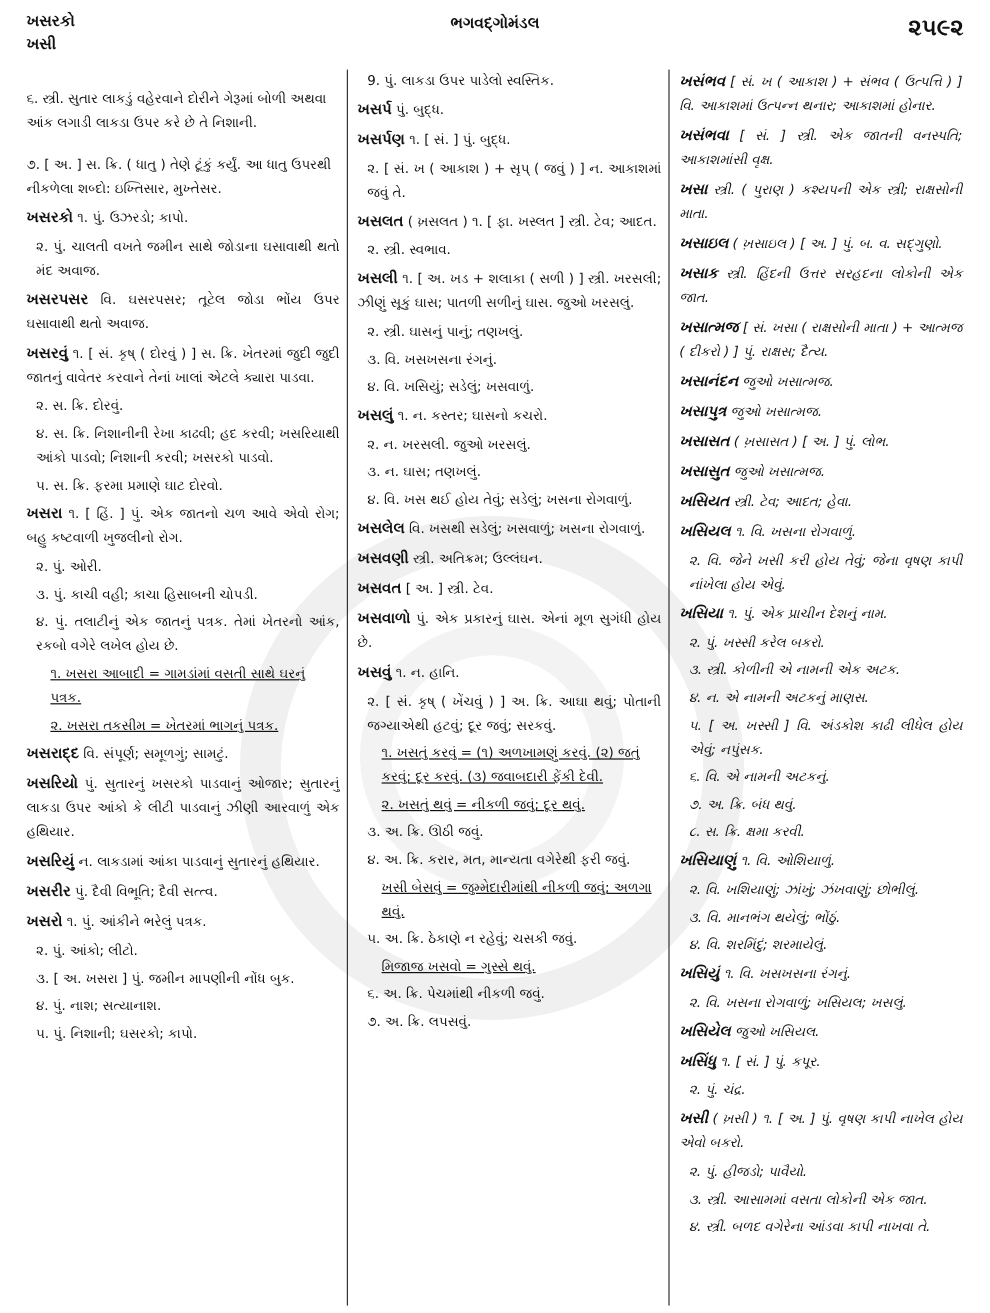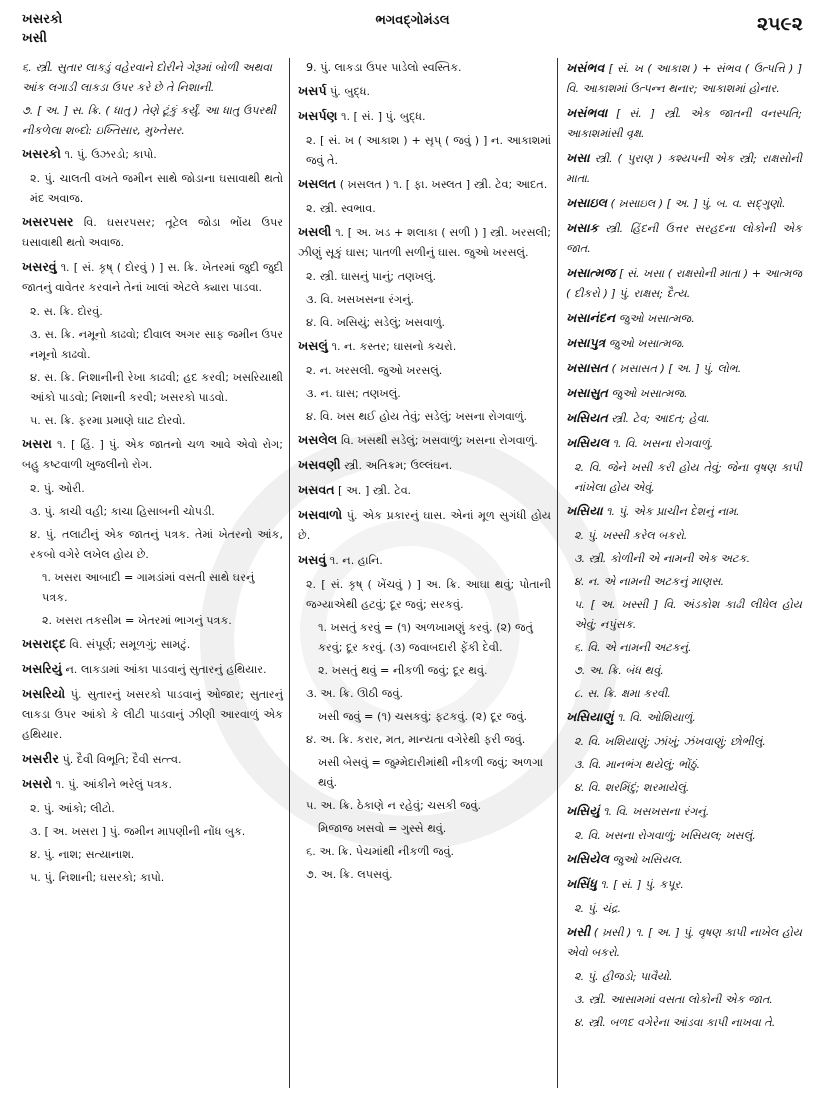--- a/index.html
+++ b/index.html
@@ -24,22 +24,22 @@
     border-radius: 50%; border: 26px solid #f3f3f3; box-sizing: border-box; z-index: 0;
   }
   .columns { position: absolute; top: 58px; left: 22px; width: 786px; height: 1030px; display: flex; z-index: 1; }
   .col { flex: 0 0 auto; padding: 0 6px; box-sizing: border-box; font-size: 11.2px; line-height: 20px; }
   .col.c1 { width: 268px; border-right: 1.5px solid #333; padding-left: 0; }
   .col.c2 { width: 268px; border-right: 1.5px solid #333; padding-left: 8px; }
   .col.c3 { width: 250px; padding-left: 8px; font-style: italic; }
   .entry { margin: 0 0 4px 0; text-align: justify; }
   .hw { font-weight: bold; font-size: 12.5px; }
   .sense { padding-left: 8px; margin: 0 0 3px 0; text-align: justify; }
-  .sub { padding-left: 20px; margin: 0 0 3px 0; }
-  .cont { margin: 0 0 3px 0; font-style: italic; }
+  .sub { padding-left: 20px; margin: 0 0 3px 0; text-decoration: underline; }
+  .cont { margin: 15px 0 3px 0; }
 </style>
 </head>
 <body>
 
 <div class="header">
   <div class="guide first">ખસરકો</div>
   <div class="guide last">ખસી</div>
   <div class="book-title">ભગવદ્ગોમંડલ</div>
   <div class="page-num">૨૫૯૨</div>
 </div>
@@ -49,32 +49,31 @@
 
 <div class="columns">
   <div class="col c1">
       <div class="cont"><span>૬. સ્ત્રી. સુતાર લાકડું વહેરવાને દોરીને ગેરૂમાં બોળી અથવા આંક લગાડી લાકડા ઉપર કરે છે તે નિશાની.</span></div>
       <div class="cont"><span>૭. [ અ. ] સ. ક્રિ. ( ધાતુ ) તેણે ટૂંકું કર્યું. આ ધાતુ ઉપરથી નીકળેલા શબ્દો: ઇખ્તિસાર, મુખ્તેસર.</span></div>
       <div class="entry"><span class="hw">ખસરકો</span> <span>૧. પું. ઉઝરડો; કાપો.</span></div>
       <div class="sense"><span>૨. પું. ચાલતી વખતે જમીન સાથે જોડાના ઘસાવાથી થતો મંદ અવાજ.</span></div>
       <div class="entry"><span class="hw">ખસરપસર</span> <span>વિ. ઘસરપસર; તૂટેલ જોડા ભોંય ઉપર ઘસાવાથી થતો અવાજ.</span></div>
       <div class="entry"><span class="hw">ખસરવું</span> <span>૧. [ સં. કૃષ્ ( દોરવું ) ] સ. ક્રિ. ખેતરમાં જુદી જુદી જાતનું વાવેતર કરવાને તેનાં ખાલાં એટલે ક્યારા પાડવા.</span></div>
       <div class="sense"><span>૨. સ. ક્રિ. દોરવું.</span></div>
-      <div class="sense"><span>૩. સ. ક્રિ. નમૂનો કાઢવો; દીવાલ અગર સાફ જમીન ઉપર નમૂનો કાઢવો.</span></div>
       <div class="sense"><span>૪. સ. ક્રિ. નિશાનીની રેખા કાઢવી; હદ કરવી; ખસરિયાથી આંકો પાડવો; નિશાની કરવી; ખસરકો પાડવો.</span></div>
       <div class="sense"><span>૫. સ. ક્રિ. ફરમા પ્રમાણે ઘાટ દોરવો.</span></div>
       <div class="entry"><span class="hw">ખસરા</span> <span>૧. [ હિં. ] પું. એક જાતનો ચળ આવે એવો રોગ; બહુ કષ્ટવાળી ખુજલીનો રોગ.</span></div>
       <div class="sense"><span>૨. પું. ઓરી.</span></div>
       <div class="sense"><span>૩. પું. કાચી વહી; કાચા હિસાબની ચોપડી.</span></div>
       <div class="sense"><span>૪. પું. તલાટીનું એક જાતનું પત્રક. તેમાં ખેતરનો આંક, રકબો વગેરે લખેલ હોય છે.</span></div>
       <div class="sub"><span>૧. ખસરા આબાદી = ગામડાંમાં વસતી સાથે ઘરનું પત્રક.</span></div>
       <div class="sub"><span>૨. ખસરા તકસીમ = ખેતરમાં ભાગનું પત્રક.</span></div>
       <div class="entry"><span class="hw">ખસરાદ્દ</span> <span>વિ. સંપૂર્ણ; સમૂળગું; સામટું.</span></div>
+      <div class="entry"><span class="hw">ખસરિયો</span> <span>પું. સુતારનું ખસરકો પાડવાનું ઓજાર; સુતારનું લાકડા ઉપર આંકો કે લીટી પાડવાનું ઝીણી આરવાળું એક હથિયાર.</span></div>
       <div class="entry"><span class="hw">ખસરિયું</span> <span>ન. લાકડામાં આંકા પાડવાનું સુતારનું હથિયાર.</span></div>
-      <div class="entry"><span class="hw">ખસરિયો</span> <span>પું. સુતારનું ખસરકો પાડવાનું ઓજાર; સુતારનું લાકડા ઉપર આંકો કે લીટી પાડવાનું ઝીણી આરવાળું એક હથિયાર.</span></div>
       <div class="entry"><span class="hw">ખસરીર</span> <span>પું. દૈવી વિભૂતિ; દૈવી સત્ત્વ.</span></div>
       <div class="entry"><span class="hw">ખસરો</span> <span>૧. પું. આંકીને ભરેલું પત્રક.</span></div>
       <div class="sense"><span>૨. પું. આંકો; લીટો.</span></div>
       <div class="sense"><span>૩. [ અ. ખસરા ] પું. જમીન માપણીની નોંધ બુક.</span></div>
       <div class="sense"><span>૪. પું. નાશ; સત્યાનાશ.</span></div>
       <div class="sense"><span>૫. પું. નિશાની; ઘસરકો; કાપો.</span></div>
     </div>
   <div class="col c2">
       <div class="sense"><span>9. પું. લાકડા ઉપર પાડેલો સ્વસ્તિક.</span></div>
       <div class="entry"><span class="hw">ખસર્પ</span> <span>પું. બુદ્ધ.</span></div>
@@ -92,21 +91,20 @@
       <div class="sense"><span>૪. વિ. ખસ થઈ હોય તેવું; સડેલું; ખસના રોગવાળું.</span></div>
       <div class="entry"><span class="hw">ખસલેલ</span> <span>વિ. ખસથી સડેલું; ખસવાળું; ખસના રોગવાળું.</span></div>
       <div class="entry"><span class="hw">ખસવણી</span> <span>સ્ત્રી. અતિક્રમ; ઉલ્લંઘન.</span></div>
       <div class="entry"><span class="hw">ખસવત</span> <span>[ અ. ] સ્ત્રી. ટેવ.</span></div>
       <div class="entry"><span class="hw">ખસવાળો</span> <span>પું. એક પ્રકારનું ઘાસ. એનાં મૂળ સુગંધી હોય છે.</span></div>
       <div class="entry"><span class="hw">ખસવું</span> <span>૧. ન. હાનિ.</span></div>
       <div class="sense"><span>૨. [ સં. કૃષ્ ( ખેંચવું ) ] અ. ક્રિ. આઘા થવું; પોતાની જગ્યાએથી હટવું; દૂર જવું; સરકવું.</span></div>
       <div class="sub"><span>૧. ખસતું કરવું = (૧) અળખામણું કરવું. (૨) જતું કરવું; દૂર કરવું. (૩) જવાબદારી ફેંકી દેવી.</span></div>
       <div class="sub"><span>૨. ખસતું થવું = નીકળી જવું; દૂર થવું.</span></div>
       <div class="sense"><span>૩. અ. ક્રિ. ઊઠી જવું.</span></div>
-      <div class="sub"><span>ખસી જવું = (૧) ચસકવું; ફટકવું. (૨) દૂર જવું.</span></div>
       <div class="sense"><span>૪. અ. ક્રિ. કરાર, મત, માન્યતા વગેરેથી ફરી જવું.</span></div>
       <div class="sub"><span>ખસી બેસવું = જુમ્મેદારીમાંથી નીકળી જવું; અળગા થવું.</span></div>
       <div class="sense"><span>૫. અ. ક્રિ. ઠેકાણે ન રહેવું; ચસકી જવું.</span></div>
       <div class="sub"><span>મિજાજ ખસવો = ગુસ્સે થવું.</span></div>
       <div class="sense"><span>૬. અ. ક્રિ. પેચમાંથી નીકળી જવું.</span></div>
       <div class="sense"><span>૭. અ. ક્રિ. લપસવું.</span></div>
     </div>
   <div class="col c3">
       <div class="entry"><span class="hw">ખસંભવ</span> <span>[ સં. ખ ( આકાશ ) + સંભવ ( ઉત્પત્તિ ) ] વિ. આકાશમાં ઉત્પન્ન થનાર; આકાશમાં હોનાર.</span></div>
       <div class="entry"><span class="hw">ખસંભવા</span> <span>[ સં. ] સ્ત્રી. એક જાતની વનસ્પતિ; આકાશમાંસી વૃક્ષ.</span></div>

